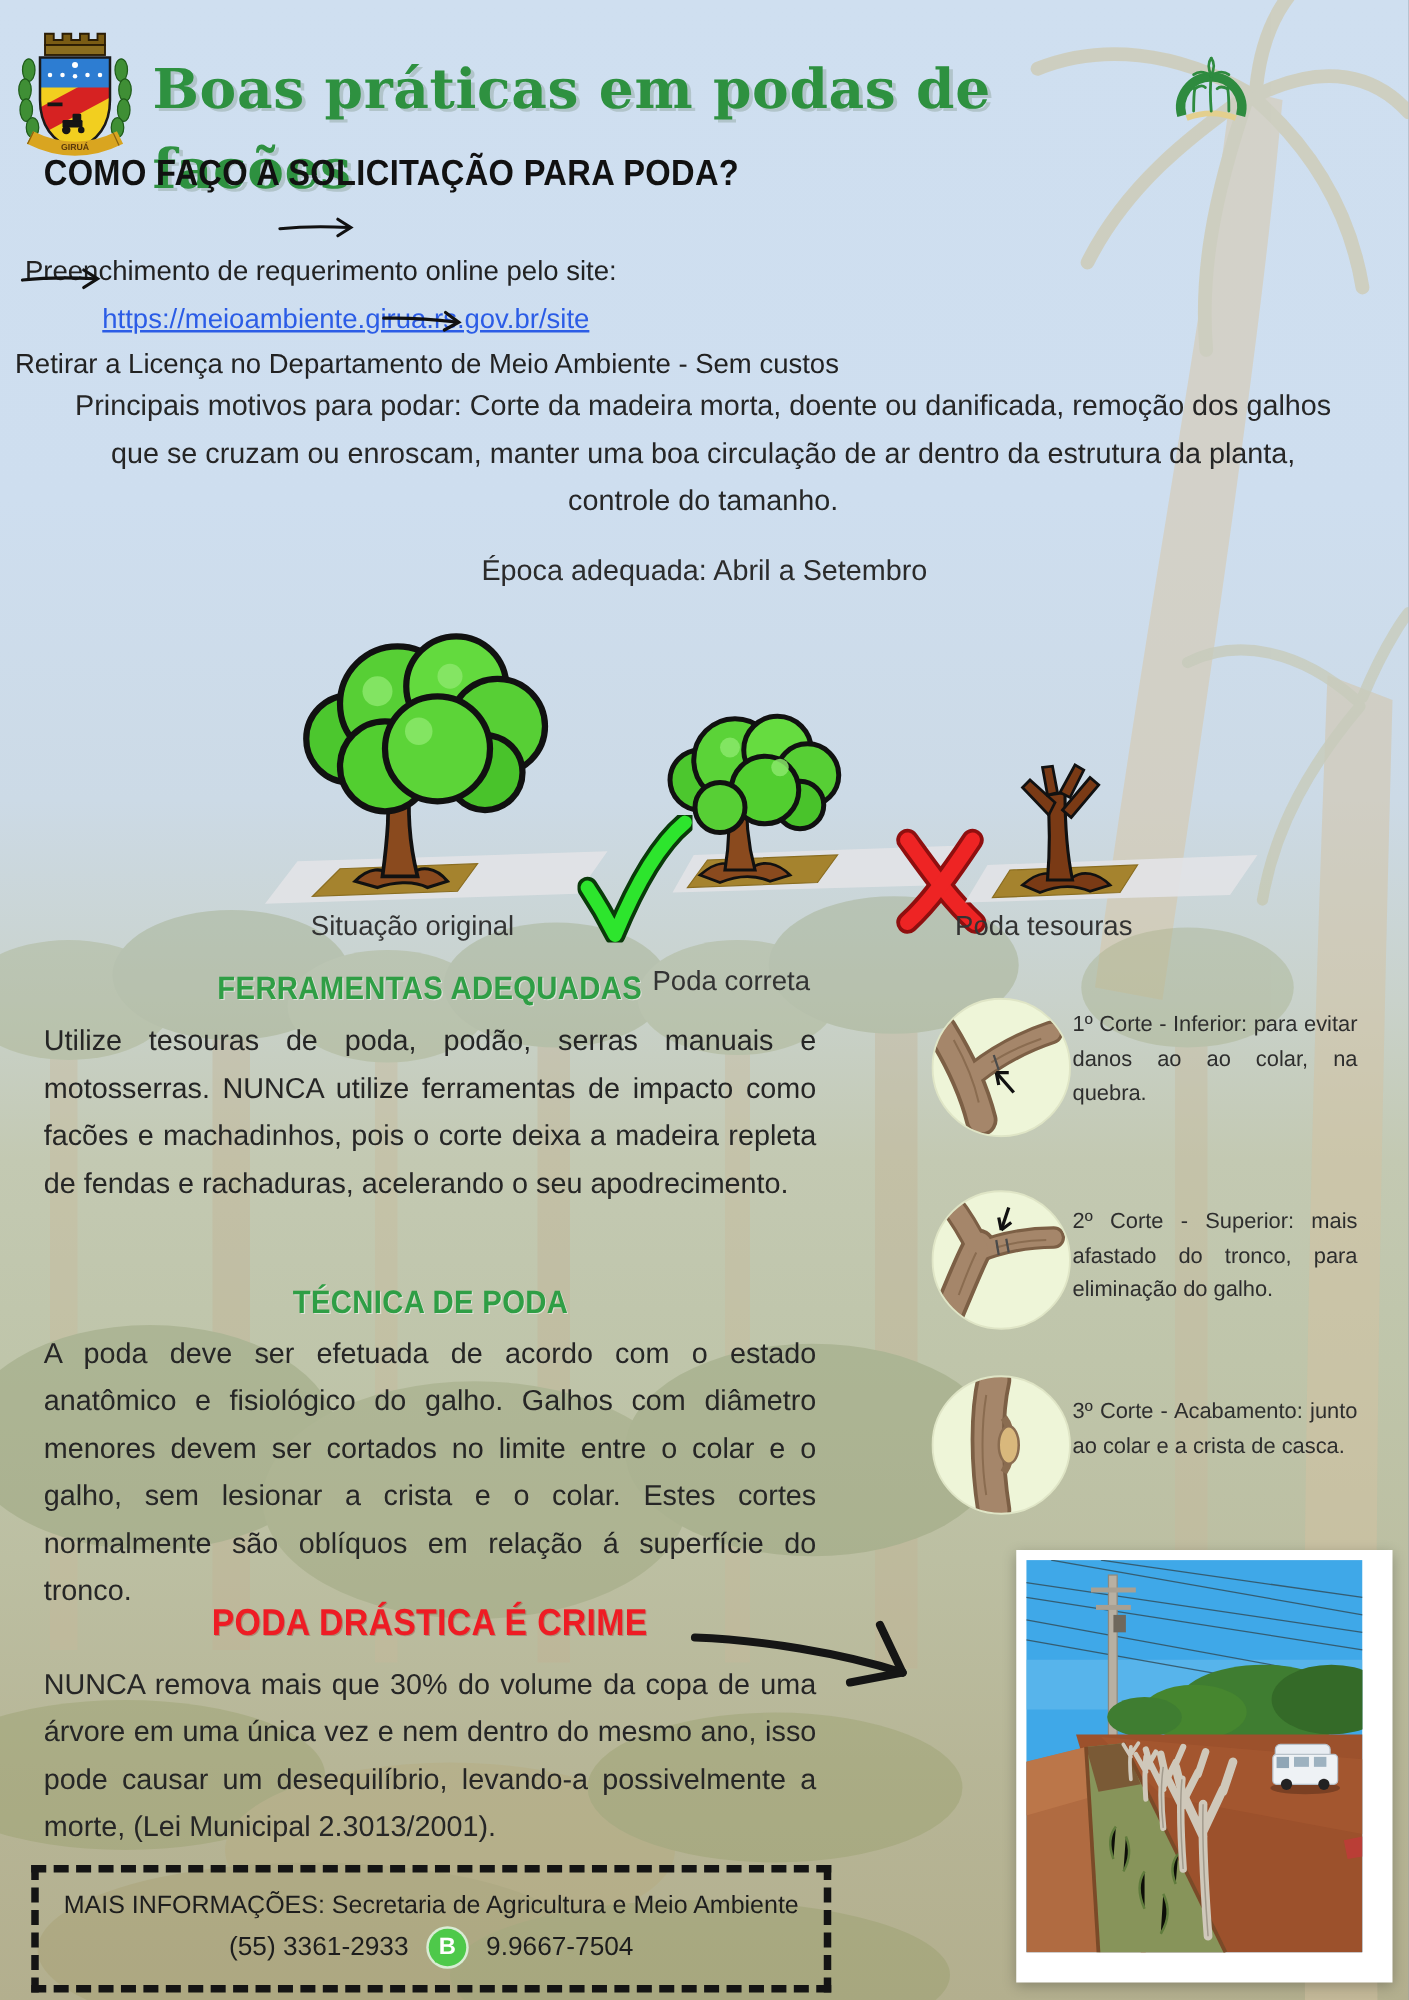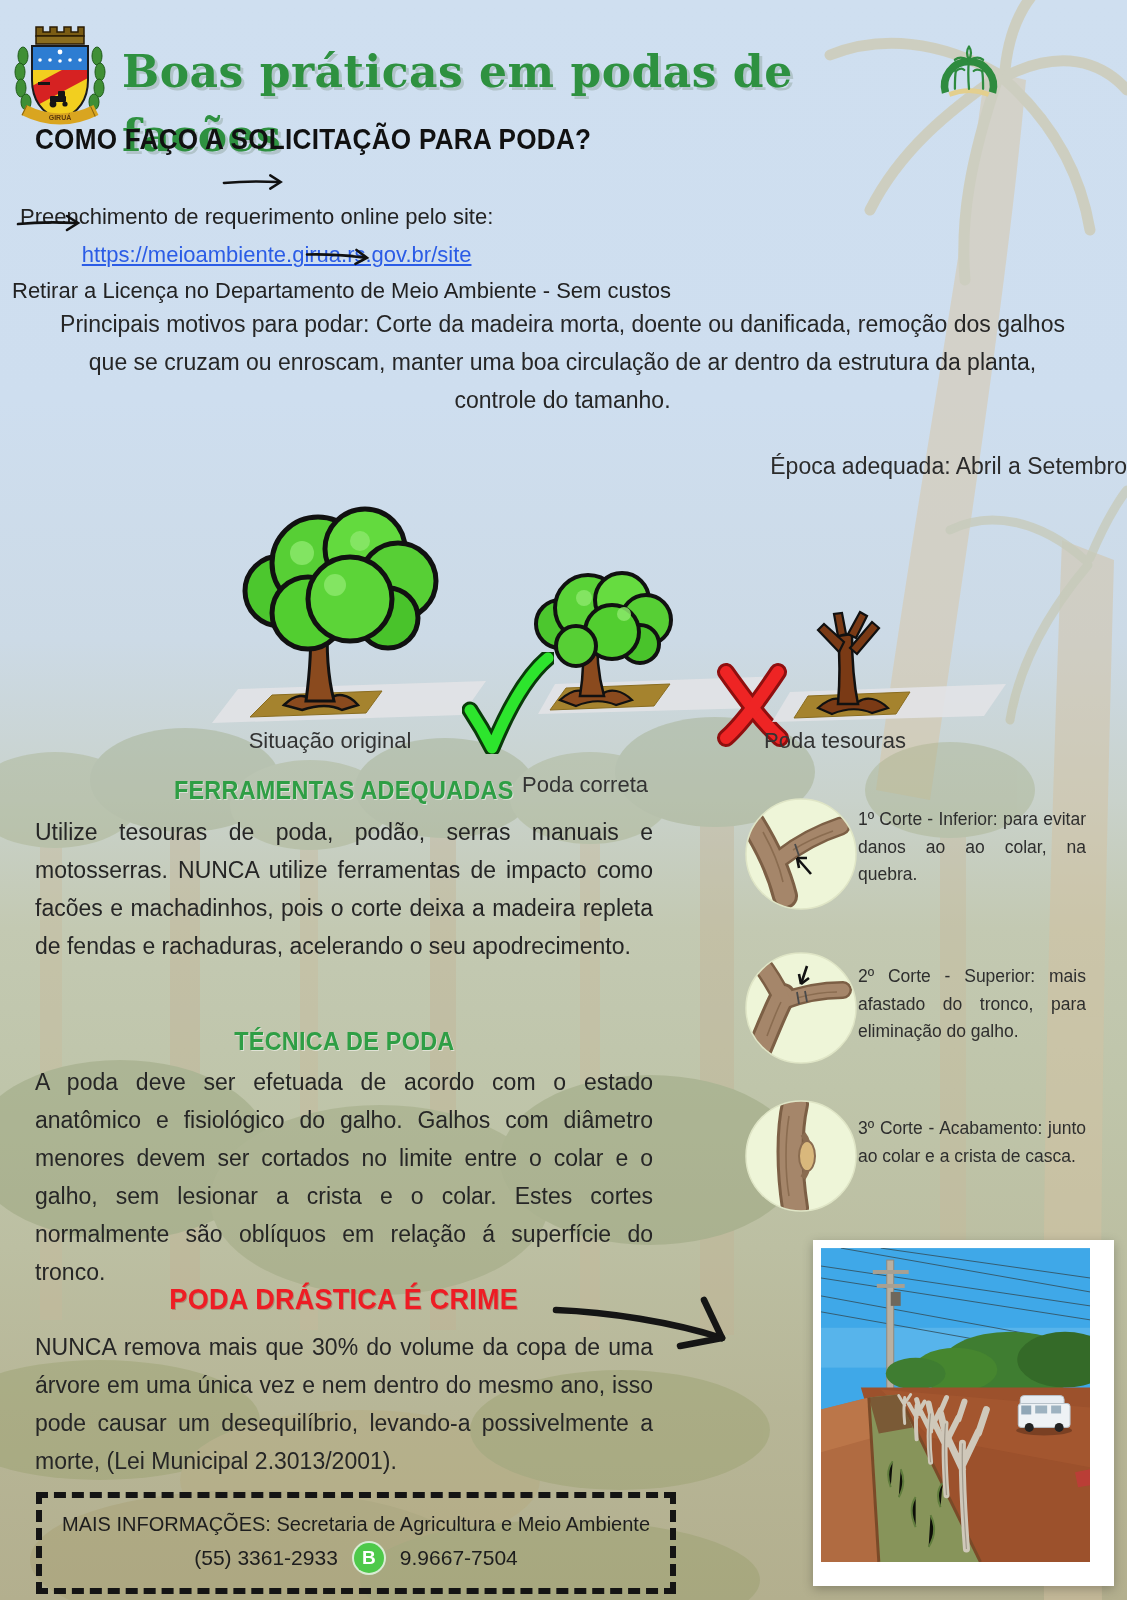--- a/index.html
+++ b/index.html
@@ -31,21 +31,21 @@
   
   .req-item{display:flex;align-items:center;gap:12px;flex-direction:column;}
   .req-text{font-size:22px;color:#222;}
   .link{color:#2b5ce6;text-decoration:underline;cursor:pointer;margin-left:40px;}
   
   .para{font-size:23px;line-height:38px;text-align:justify;color:#262626;}
   .center-text{text-align:center;}
   .tree-label{font-size:22px;color:#333;text-align:center;}
   .cut-text{font-size:17.5px;line-height:27.5px;text-align:justify;color:#2e2e2e;}
   
-  .contact{left:36px;top:1492px;width:628px;height:90px;border:6px dashed #141414;
+  .contact{left:25px;top:1492px;width:628px;height:90px;border:6px dashed #141414;
     display:flex;flex-direction:column;justify-content:center;align-items:center;gap:7px;}
   .contact-l1{font-size:20px;color:#1d1d1d;}
   .contact-l2{display:flex;align-items:center;gap:16px;font-size:21px;color:#1d1d1d;}
   .wa{width:30px;height:30px;border-radius:50%;background:#4ec94a;color:#fff;font-weight:bold;
     font-size:19px;display:flex;align-items:center;justify-content:center;position:relative;
     box-shadow:0 0 0 2px #d9ecd4;}
   .wa::after{content:"";position:absolute;left:-1px;bottom:-3px;width:0;height:0;
     border:6px solid transparent;border-top-color:#4ec94a;transform:rotate(38deg);}
   
   .photo{left:813px;top:1240px;width:285px;height:330px;background:#fff;padding:8px;
@@ -191,21 +191,21 @@
   <div class="abs z req-item" style="left:12px;top:246px">
     <svg width="80" height="20" viewBox="0 0 74 20" style="transform:rotate(4deg)">
       <path d="M2,11 C22,9 40,9 60,10" fill="none" stroke="#111" stroke-width="2.6" stroke-linecap="round"></path>
       <path d="M51,3 L62,10 L51,17" fill="none" stroke="#111" stroke-width="2.6" stroke-linecap="round"></path>
     </svg>
     <span class="req-text">Retirar a Licença no Departamento de Meio Ambiente - Sem custos</span>
   </div>
 
   <div class="abs z para center-text" style="left:55px;top:305px;width:1015px;text-align:center">Principais motivos para podar: Corte da madeira morta, doente ou danificada, remoção dos galhos que se cruzam ou enroscam, manter uma boa circulação de ar dentro da estrutura da planta, controle do tamanho.</div>
 
-  <div class="abs z" style="left:0;top:453px;width:1127px;text-align:right;font-size:23px">Época adequada: Abril a Setembro</div>
+  <div class="abs z" style="left:0;top:443px;width:1127px;text-align:center;font-size:23px">Época adequada: Abril a Setembro</div>
 
   <svg class="abs z" style="left:210px;top:503px" width="300" height="225" viewBox="0 0 300 225">
     <polygon points="28,186 276,178 252,212 2,220" fill="#e2e3e6" opacity=".92"></polygon>
     <polygon points="62,192 172,188 156,210 40,214" fill="#a5832e" stroke="#8a6d20"></polygon>
     <path d="M74,202 C86,190 96,192 100,196 L120,196 C126,190 138,190 148,202 L132,207 C120,201 104,203 92,207 Z" fill="#8a4a1e" stroke="#111" stroke-width="2.5"></path>
     <path d="M96,198 C100,168 102,144 100,116 L118,116 C116,146 117,170 124,198 Z" fill="#8a4a1e" stroke="#111" stroke-width="3"></path>
     <g stroke="#111" stroke-width="5">
       <circle cx="70" cy="88" r="35" fill="#4cc72e"></circle>
       <circle cx="108" cy="60" r="46" fill="#57cf35"></circle>
       <circle cx="155" cy="46" r="40" fill="#63da3e"></circle>

